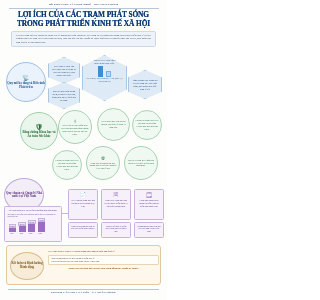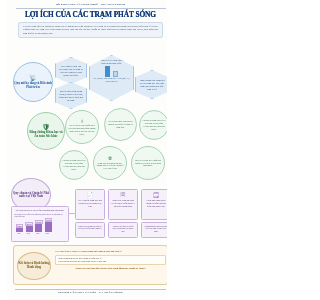--- a/index.html
+++ b/index.html
@@ -2,21 +2,21 @@
 <html><head>
 <meta charset="utf-8">
 <style>
   * { margin:0; padding:0; box-sizing:border-box; }
   body {
     width:167px; height:300px;
     font-family:"Liberation Serif", serif;
     background:#ffffff;
     overflow:hidden;
   }
-  .page { position:relative; width:167px; height:300px; background:#fdfdfb;margin-left:7px; }
+  .page { position:relative; width:167px; height:300px; background:#fdfdfb; }
 
   
   .topbar {
     text-align:center;
     font-size:2.6px;
     letter-spacing:.1px;
     color:#1a3a6b;
     font-weight:bold;
     padding-top:3px;
   }
@@ -179,20 +179,21 @@
 </style>
 </head>
 <body>
 
 <div class="page">
 
   <div class="topbar">BỘ KHOA HỌC VÀ CÔNG NGHỆ - CỤC VIỄN THÔNG</div>
   <div class="rule"></div>
   <div class="title">
     <div>LỢI ÍCH CỦA CÁC TRẠM PHÁT SÓNG</div>
+    <div>TRONG PHÁT TRIỂN KINH TẾ XÃ HỘI</div>
   </div>
   <div class="intro-wrap">
     <div class="intro">Tài liệu cung cấp các thông tin chính xác về mạng lưới viễn thông tại Việt Nam và tác dụng của chúng tới sự phát triển kinh tế xã hội. Khẳng định các trạm BTS hoạt động an toàn, tuân thủ đầy đủ quy chuẩn kỹ thuật quốc gia và khuyến nghị của WHO, góp phần bảo đảm quyền lợi của người dân.</div>
   </div>
 
   <div class="badge b-blue" style="left:6px; top:62px; width:40px; height:40px;">
     <span class="ico">📡</span>
     <span>Quy mô hạ tầng và Bối cảnh Phát triển</span>
   </div>
 

